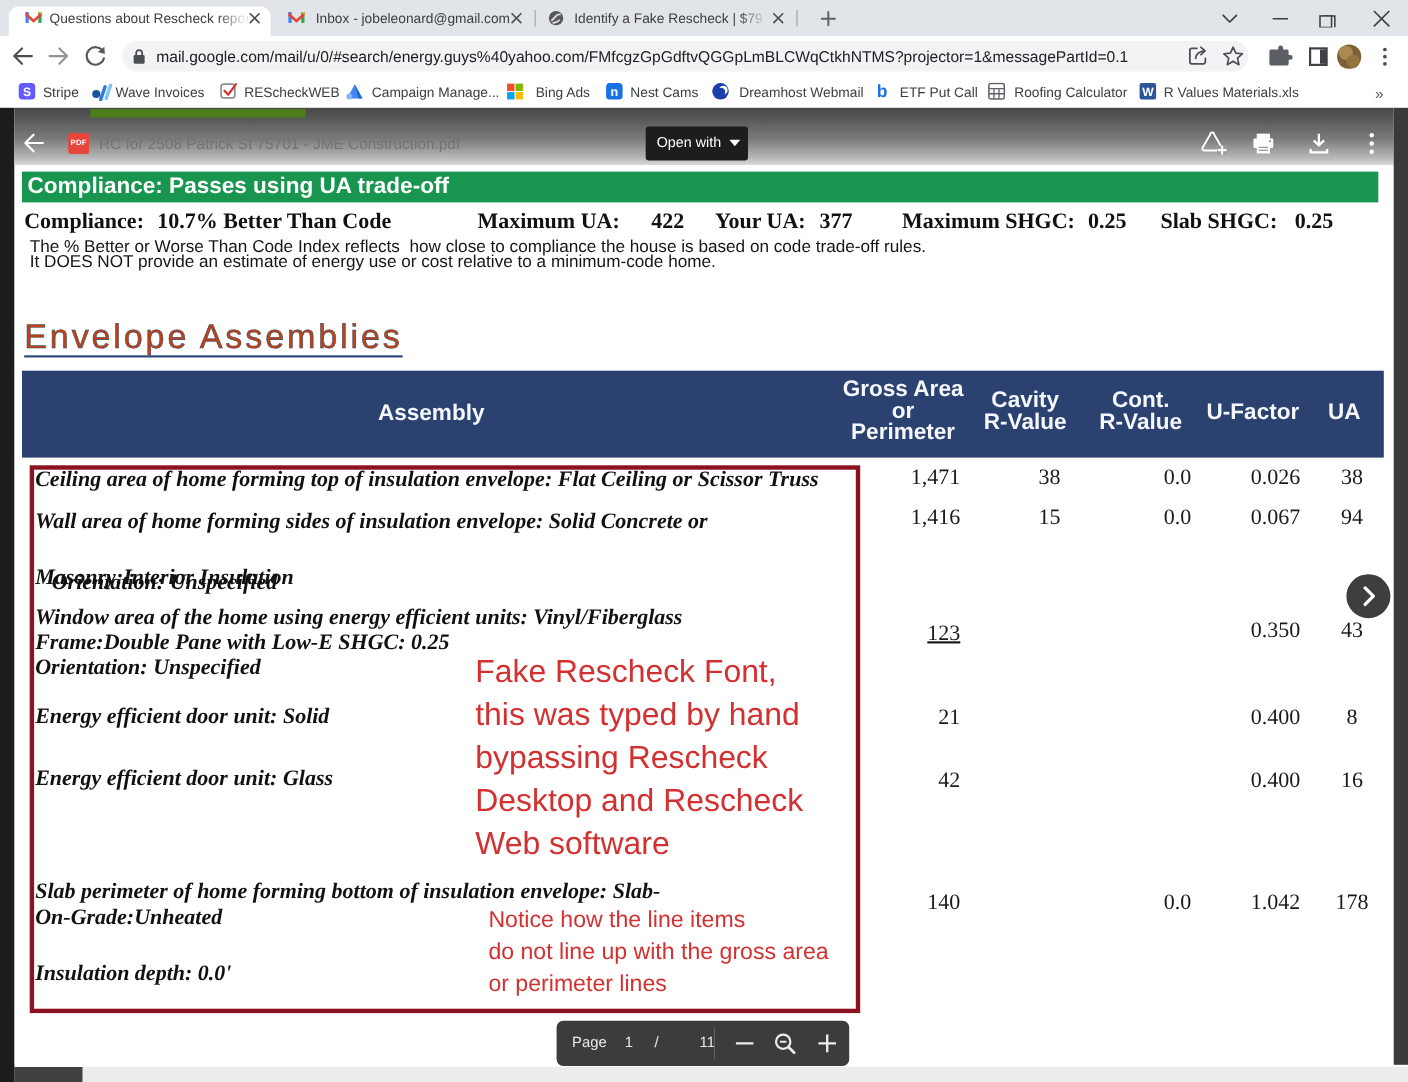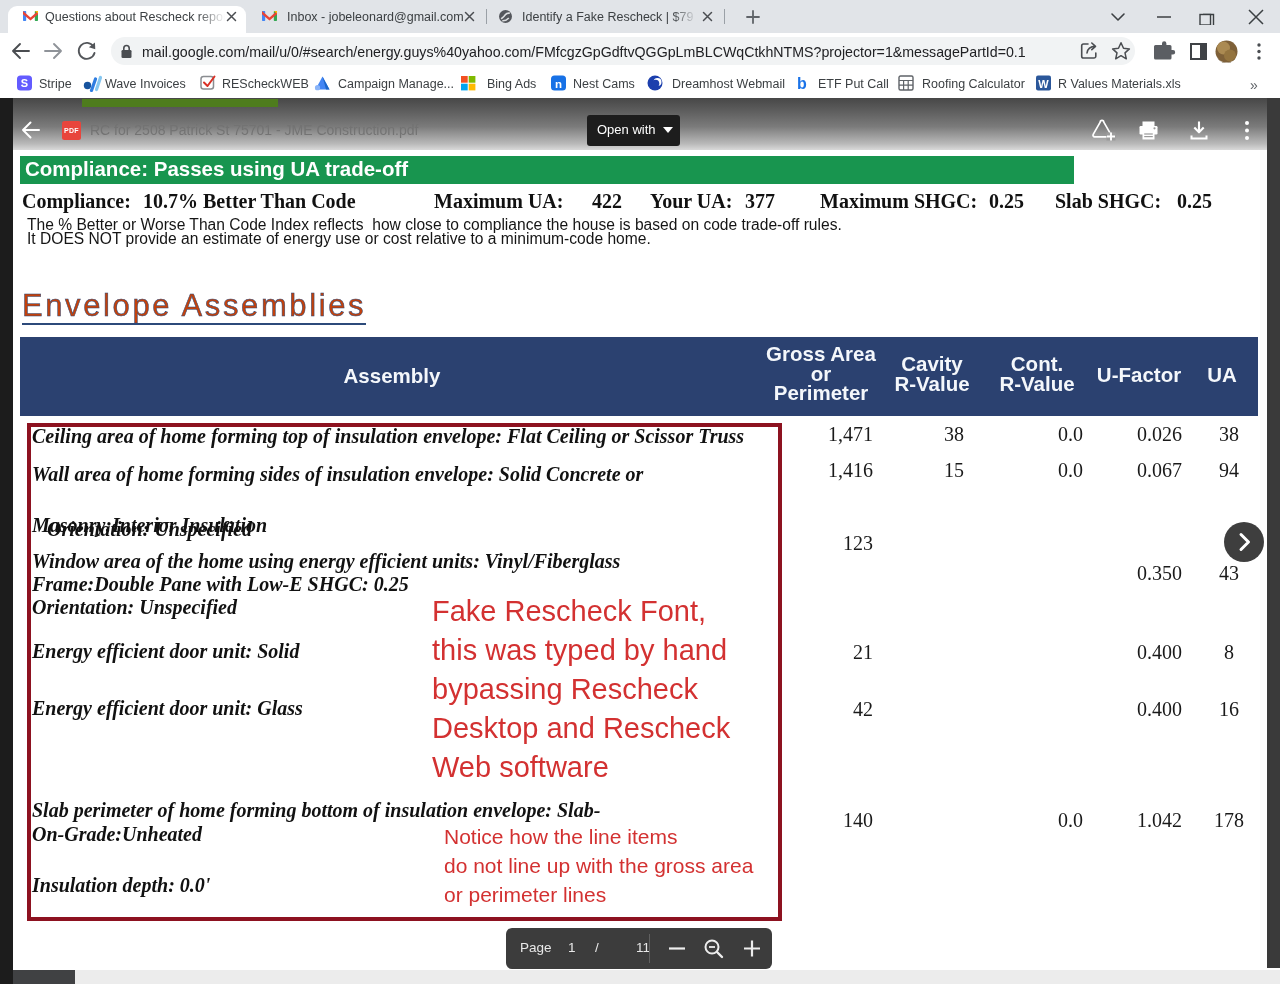--- a/index.html
+++ b/index.html
@@ -19,21 +19,21 @@
   .bm{font-size:12.5px;color:#3c4043;top:77px;white-space:nowrap;}
   
   #leftstrip{left:0;top:98px;width:13px;height:886px;background:#1c1c1c;}
   #rightstrip{left:1267px;top:98px;width:13px;height:870px;background:#3a3a3a;}
   #pdfbar{left:13px;top:98px;width:1254px;height:52px;
      background:linear-gradient(180deg,#474747 0%,#595959 20%,#7b7b7b 55%,#b9b9b9 88%,#d9d9d9 100%);}
   #greenload{left:82px;top:99px;width:196px;height:8px;background:#4e7c1d;}
   #pdftitle{left:90px;top:122px;color:#737373;font-size:14px;}
   #openwith{left:587px;top:115px;width:93px;height:31px;background:#1d1d1d;border-radius:3px;color:#fff;font-size:13px;}
   
-  #greenbar{left:20px;top:156px;width:1054px;height:28px;background:#18954f;}
+  #greenbar{left:20px;top:156px;width:1233px;height:28px;background:#18954f;}
   #greenbar span{position:absolute;left:5px;top:0.5px;color:#fff;font-weight:bold;font-size:20.5px;}
   .serifline{font-family:"Liberation Serif",serif;font-weight:bold;font-size:20px;color:#111;top:190px;white-space:nowrap;}
   .fineprint{font-size:15.6px;color:#151515;white-space:nowrap;}
   #heading{left:22px;top:288px;font-size:31px;line-height:35px;color:#c2410c;letter-spacing:2.6px;-webkit-text-stroke:0.5px #2c4a7a;
      border-bottom:2px solid #2c4a7a;}
   #thead{left:20px;top:337px;width:1238px;height:79px;background:#2b4170;}
   .th{position:absolute;color:#f4f7fb;font-weight:bold;font-size:20.5px;text-align:center;line-height:19.5px;}
   .cell{font-family:"Liberation Serif",serif;font-size:20px;color:#1a1a1a;white-space:nowrap;}
   .num{text-align:right;}
   .asm{font-family:"Liberation Serif",serif;font-weight:bold;font-style:italic;font-size:20px;color:#111;white-space:nowrap;}
@@ -277,21 +277,21 @@
 <div class="abs cell num" style="left:773px;top:423px;width:100px;">1,471</div>
 <div class="abs cell num" style="left:864px;top:423px;width:100px;">38</div>
 <div class="abs cell num" style="left:983px;top:423px;width:100px;">0.0</div>
 <div class="abs cell num" style="left:1082px;top:423px;width:100px;">0.026</div>
 <div class="abs cell" style="left:1199px;top:423px;width:60px;text-align:center;">38</div>
 <div class="abs cell num" style="left:773px;top:459px;width:100px;">1,416</div>
 <div class="abs cell num" style="left:864px;top:459px;width:100px;">15</div>
 <div class="abs cell num" style="left:983px;top:459px;width:100px;">0.0</div>
 <div class="abs cell num" style="left:1082px;top:459px;width:100px;">0.067</div>
 <div class="abs cell" style="left:1199px;top:459px;width:60px;text-align:center;">94</div>
-<div class="abs cell num" style="left:773px;top:532px;width:100px;">123</div>
+<div class="abs cell num" style="left:773px;top:565px;width:100px;text-decoration:underline;">123</div>
 <div class="abs cell num" style="left:1082px;top:562px;width:100px;">0.350</div>
 <div class="abs cell" style="left:1199px;top:562px;width:60px;text-align:center;">43</div>
 <div class="abs cell num" style="left:773px;top:641px;width:100px;">21</div>
 <div class="abs cell num" style="left:1082px;top:641px;width:100px;">0.400</div>
 <div class="abs cell" style="left:1199px;top:641px;width:60px;text-align:center;">8</div>
 <div class="abs cell num" style="left:773px;top:698px;width:100px;">42</div>
 <div class="abs cell num" style="left:1082px;top:698px;width:100px;">0.400</div>
 <div class="abs cell" style="left:1199px;top:698px;width:60px;text-align:center;">16</div>
 <div class="abs cell num" style="left:773px;top:809px;width:100px;">140</div>
 <div class="abs cell num" style="left:983px;top:809px;width:100px;">0.0</div>

